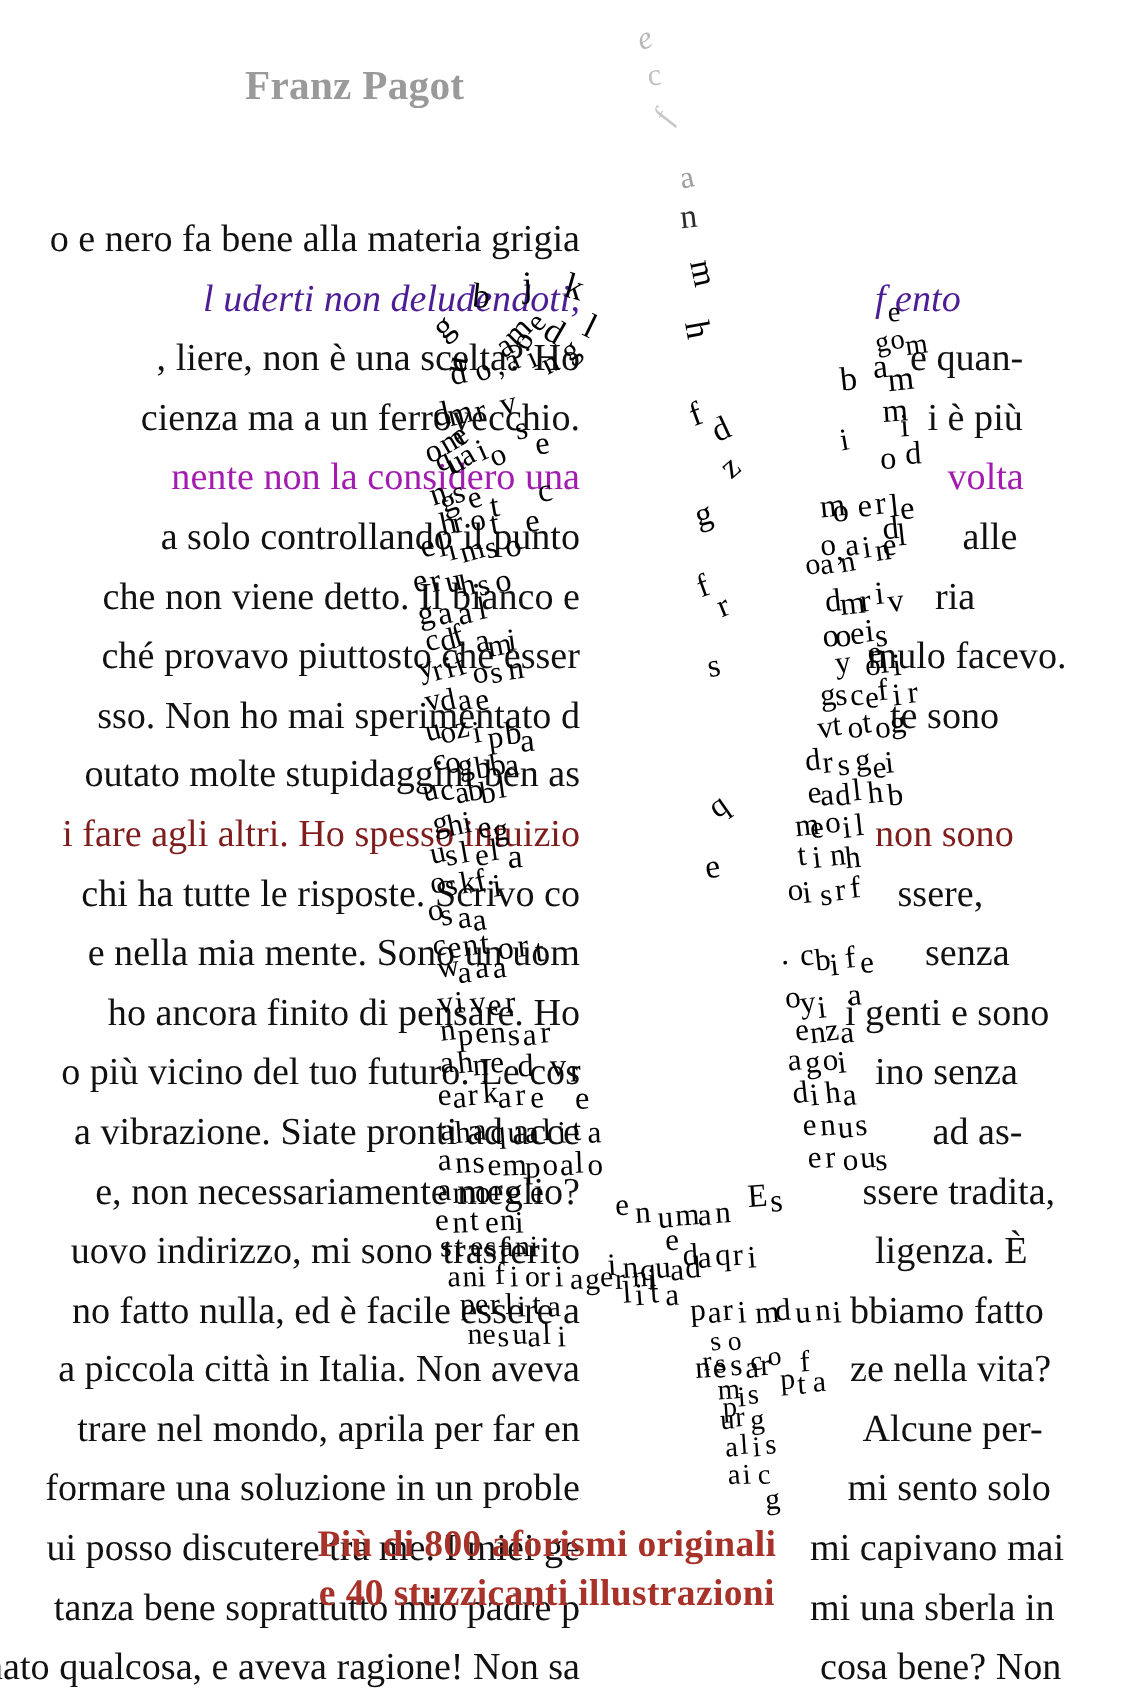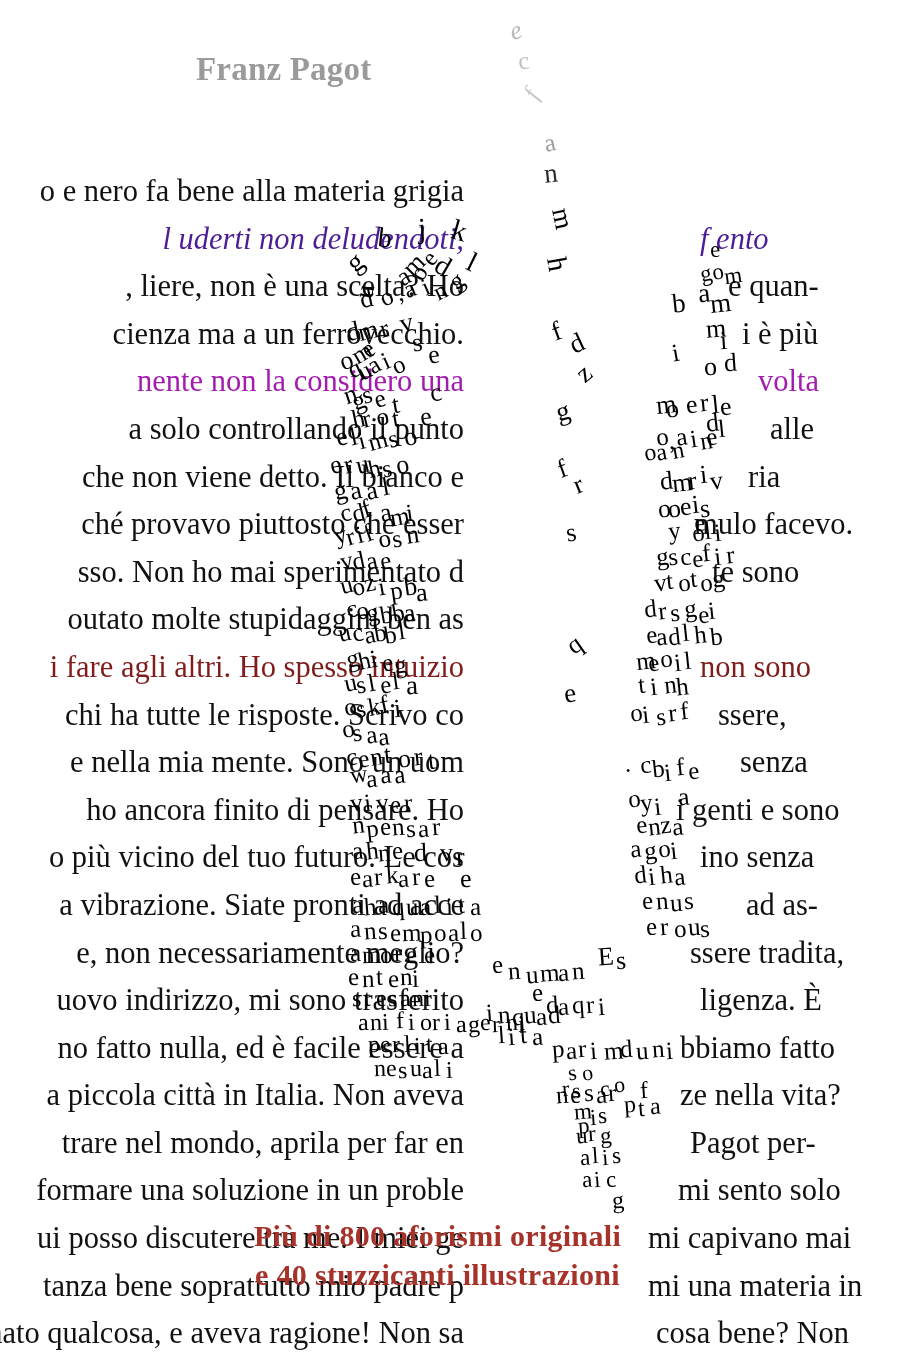--- a/index.html
+++ b/index.html
@@ -199,33 +199,33 @@
       <div class="tline" style="color: rgb(17, 17, 17);">
         <span class="seg-left">no fatto nulla, ed è facile essere a</span>
         <span class="seg-right" style="left: 680px;">bbiamo fatto</span>
       </div>
       <div class="tline" style="color: rgb(17, 17, 17);">
         <span class="seg-left">a piccola città in Italia. Non aveva</span>
         <span class="seg-right" style="left: 680px;">ze nella vita?</span>
       </div>
       <div class="tline" style="color: rgb(17, 17, 17);">
         <span class="seg-left">trare nel mondo, aprila per far en</span>
-        <span class="seg-right" style="left: 690px;">Pagot per-</span>
+        <span class="seg-right" style="left: 690px;">Alcune per-</span>
       </div>
       <div class="tline" style="color: rgb(17, 17, 17);">
         <span class="seg-left">formare una soluzione in un proble</span>
         <span class="seg-right" style="left: 678px;">mi sento solo</span>
       </div>
       <div class="tline" style="color: rgb(17, 17, 17);">
         <span class="seg-left">ui posso discutere tra me.  I miei ge</span>
         <span class="seg-right" style="left: 648px;">mi capivano mai</span>
       </div>
       <div class="tline" style="color: rgb(17, 17, 17);">
         <span class="seg-left">tanza bene soprattutto mio padre p</span>
-        <span class="seg-right" style="left: 648px;">mi una materia in</span>
+        <span class="seg-right" style="left: 648px;">mi una sberla in</span>
       </div>
       <div class="tline" style="color: rgb(17, 17, 17);">
         <span class="seg-left">nbinato qualcosa, e aveva ragione!  Non sa</span>
         <span class="seg-right" style="left: 656px;">cosa bene? Non</span>
       </div>
       <div class="tline" style="color: rgb(17, 17, 17);">
         <span class="seg-left">mente qualcosa di stupido.  Cosa dovrei ris</span>
         <span class="seg-right" style="left: 660px;">pondere a una</span>
       </div>
     </div>

